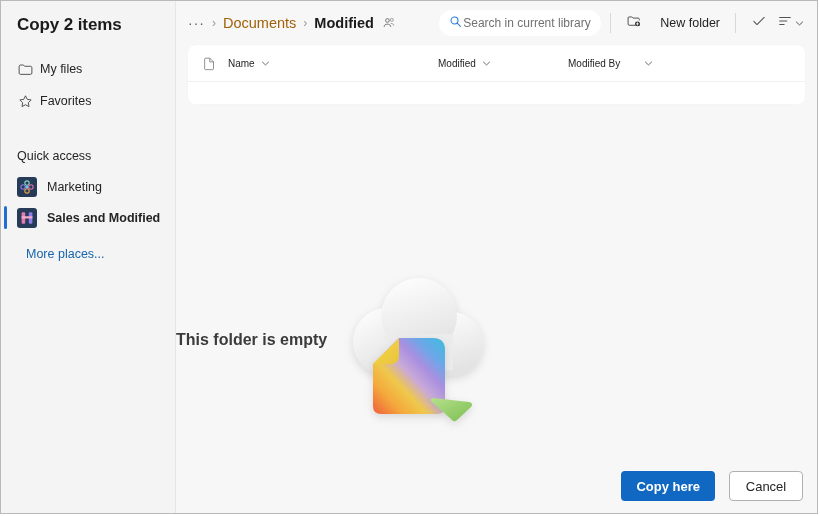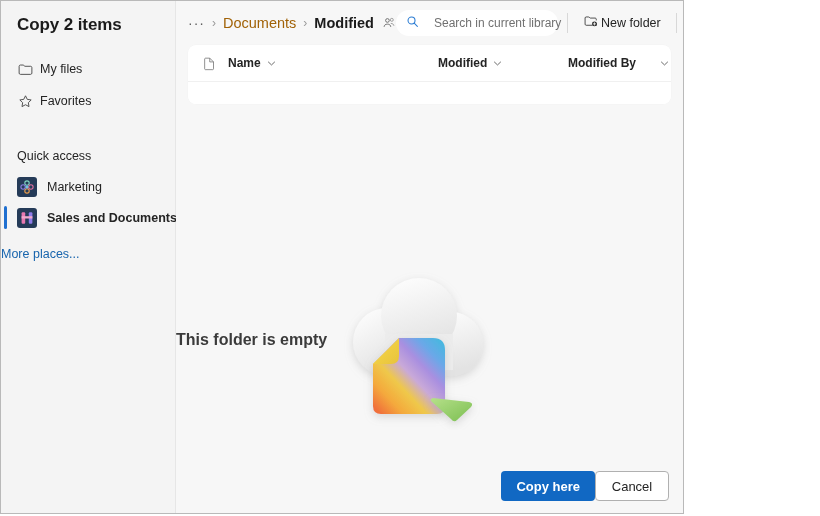--- a/index.html
+++ b/index.html
@@ -8,21 +8,21 @@
   }
   body {
     width: 820px;
     height: 516px;
     font-family: "Liberation Sans", sans-serif;
     background: #ffffff;
     overflow: hidden;
   }
   .window {
     position: relative;
-    width: 684px;
+    width: 818px;
     height: 514px;
     border: 1px solid #b9b9b9;
     background: #f5f5f5;
     box-sizing: border-box;
     overflow: hidden;
     display: flex;
   }
 
   
   .sidebar {
@@ -109,21 +109,21 @@
     overflow: hidden;
   }
   .site-ico.navy { background: #253b58; }
   .site-ico.red  { background: #e81123; display:flex; align-items:center; justify-content:center; }
   .site-ico .cm-txt {
     color:#fff; font-size:7px; font-weight:bold; letter-spacing:-0.2px;
   }
   .more-places {
     font-size: 12.5px;
     color: #1764ad;
-    padding-left: 0;
+    padding-left: 25px;
     margin-top: 14px;
     cursor: pointer;
   }
 
   
   .main {
     flex: 1 1 auto;
     position: relative;
     background: #f7f7f7;
     display: flex;
@@ -179,38 +179,38 @@
   }
   .search-box {
     width: 162px;
     height: 26px;
     background: #ffffff;
     border-radius: 13px;
     display: flex;
     align-items: center;
     padding: 0 10px;
     box-sizing: border-box;
-    gap: 15px;
+    gap: 1px;
     cursor: text;
   }
   .search-ph {
     font-size: 12px;
     color: #707070;
     white-space: nowrap;
   }
   .vdiv {
     width: 1px;
     height: 20px;
     background: #d8d8d8;
     margin: 0 9px;
   }
   .tb-btn {
     display: flex;
     align-items: center;
-    gap: 2px;
+    gap: 18px;
     height: 28px;
     padding: 0 6px;
     border-radius: 4px;
     cursor: pointer;
   }
   .tb-btn-label {
     font-size: 12.5px;
     color: #242424;
     white-space: nowrap;
   }
@@ -253,23 +253,23 @@
   .col {
     display: flex;
     align-items: center;
     gap: 6px;
     cursor: pointer;
   }
   .col-name { flex: 0 0 210px; }
   .col-mod  { flex: 0 0 130px; }
   .col-modby{ flex: 0 0 140px; gap: 24px; }
   .col-label {
-    font-size: 12px;
+    font-size: 10px;
     color: #242424;
-    font-weight: bold;
+    font-weight: normal;
   }
   .row-sep {
     height: 1px;
     background: #f0f0f0;
   }
   .empty-row {
     height: 22px;
     background: #ffffff;
   }
 
@@ -293,21 +293,21 @@
     height: 170px;
     position: relative;
   }
 
   
   .footer {
     position: absolute;
     right: 14px;
     bottom: 12px;
     display: flex;
-    gap: 0;
+    gap: 14px;
     align-items: center;
   }
   .btn {
     height: 30px;
     min-width: 74px;
     border-radius: 4px;
     font-size: 13px;
     display: flex;
     align-items: center;
     justify-content: center;
@@ -374,21 +374,21 @@
     </div>
 
     <div class="qa-item selected">
       <span class="site-ico navy">
         <svg width="20" height="20" viewBox="0 0 20 20">
           <rect x="4.6" y="4.3" width="3.6" height="11.4" rx="1" fill="#e879b0"></rect>
           <rect x="11.8" y="4.3" width="3.6" height="11.4" rx="1" fill="#8e7be8"></rect>
           <rect x="4.6" y="8.2" width="10.8" height="2.3" fill="#f2a9cd"></rect>
         </svg>
       </span>
-      <span class="qa-label">Sales and Documents</span>
+      <span class="qa-label">Sales and Modified</span>
     </div>
 
 
     <div class="more-places">More places...</div>
   </div>
 
   <div class="main">
 
     <div class="topbar">
 

